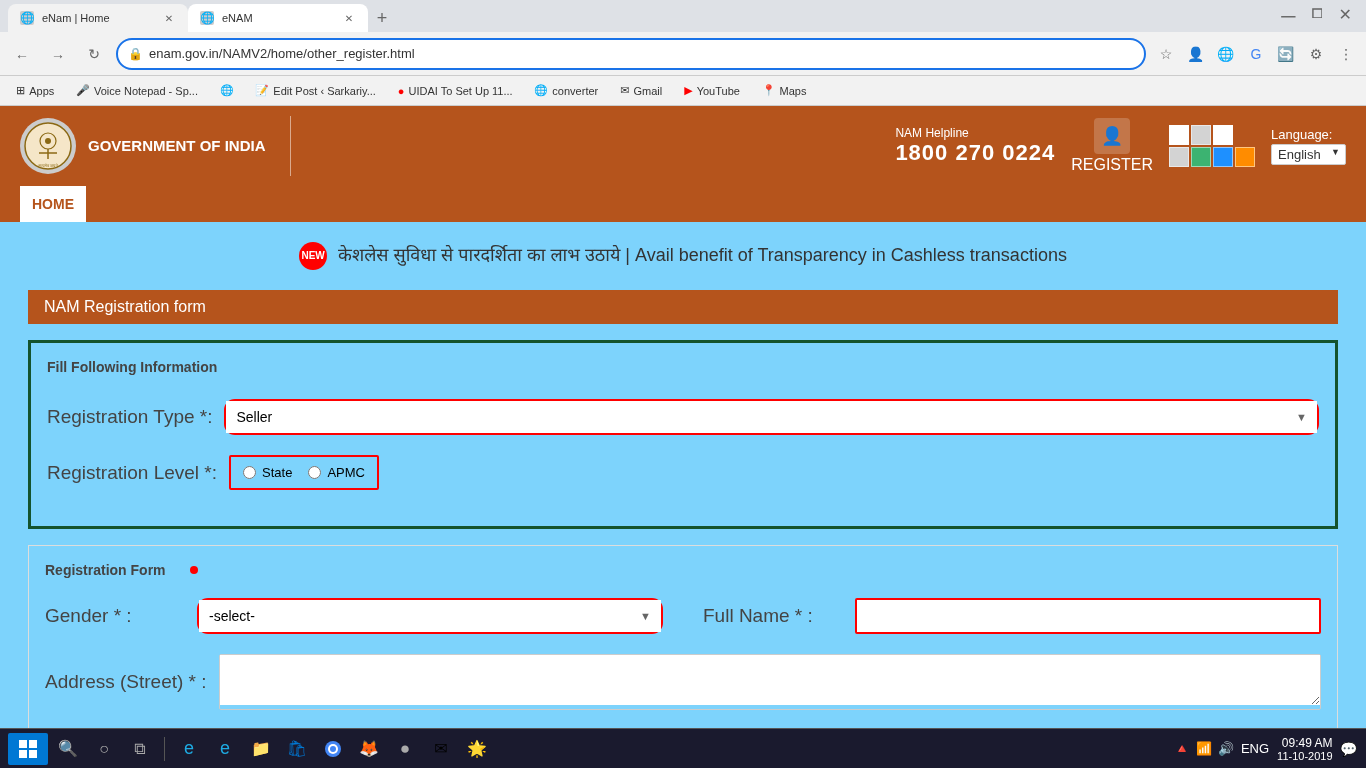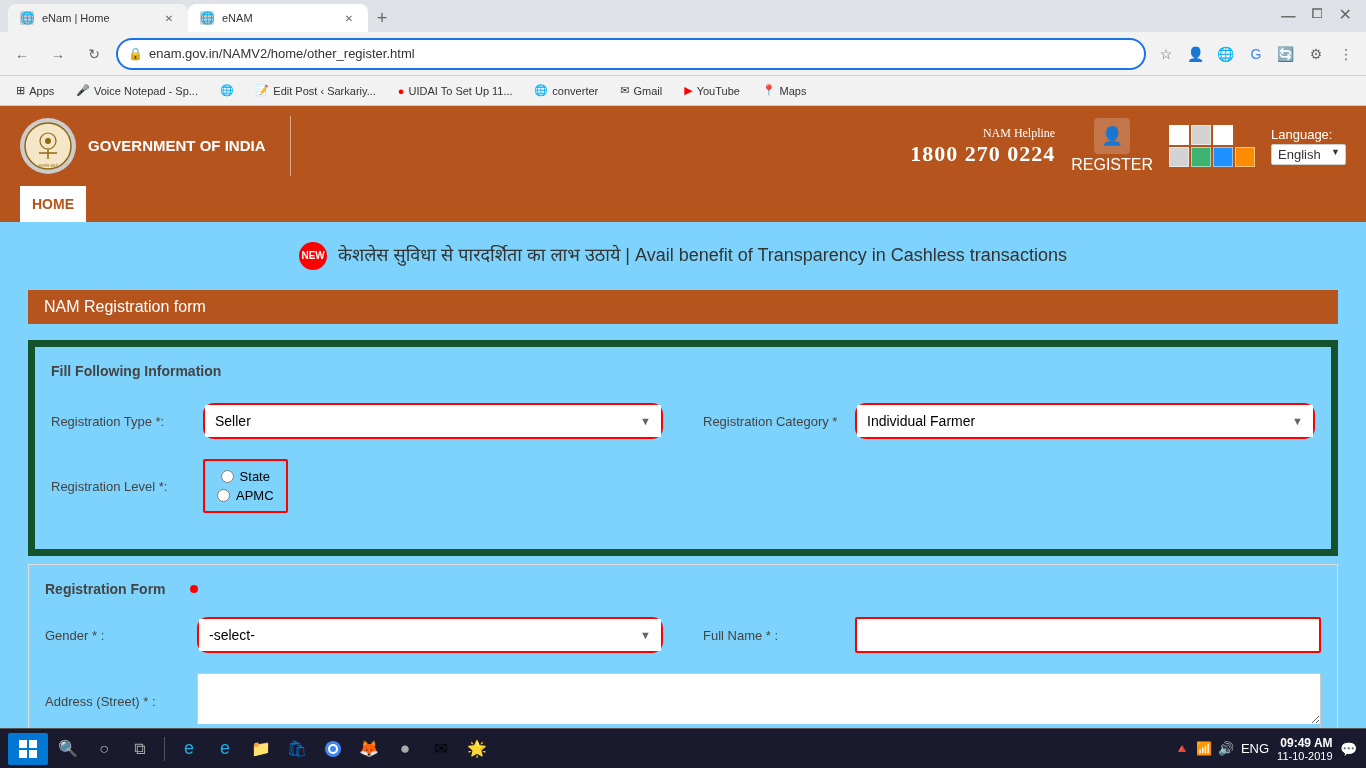--- a/index.html
+++ b/index.html
@@ -36,21 +36,21 @@
     
     .enam-header { background: #b5541c; color: white; padding: 10px 20px; display: flex; align-items: center; justify-content: space-between; }
     .header-left { display: flex; align-items: center; gap: 12px; }
     .gov-emblem { width: 56px; height: 56px; background: #ccc; border-radius: 50%; display: flex; align-items: center; justify-content: center; font-size: 8px; color: #666; overflow: hidden; }
     .gov-emblem svg { width: 50px; height: 50px; }
     .gov-text { display: flex; flex-direction: column; }
     .gov-name { font-size: 15px; font-weight: bold; line-height: 1.3; }
     .divider-v { width: 1px; background: rgba(255,255,255,0.5); height: 60px; margin: 0 12px; }
     .sfac-text { font-size: 12px; line-height: 1.6; }
     .header-right { display: flex; align-items: center; gap: 16px; }
-    .helpline { text-align: right; font-family: Liberation Serif, serif; }
+    .helpline { text-align: left; }
     .helpline-label { font-size: 12px; }
     .helpline-number { font-size: 22px; font-weight: bold; letter-spacing: 1px; }
     .register-btn { display: flex; flex-direction: column; align-items: center; gap: 2px; cursor: pointer; }
     .register-icon { width: 36px; height: 36px; background: rgba(255,255,255,0.2); border-radius: 4px; display: flex; align-items: center; justify-content: center; font-size: 18px; }
     .color-boxes { display: flex; flex-direction: column; gap: 2px; }
     .color-row { display: flex; gap: 2px; }
     .color-box { width: 20px; height: 20px; border: 1px solid rgba(255,255,255,0.5); cursor: pointer; }
     .lang-section { display: flex; flex-direction: column; align-items: flex-start; }
     .lang-label { font-size: 13px; margin-bottom: 2px; }
     .lang-select { background: #fff; color: #333; border: 1px solid #ccc; padding: 2px 20px 2px 6px; font-size: 13px; cursor: pointer; border-radius: 2px; appearance: none; -webkit-appearance: none; padding-right: 24px; }
@@ -62,54 +62,54 @@
     .nav-item { padding: 0 12px; display: flex; align-items: center; font-size: 14px; color: white; cursor: pointer; font-weight: bold; }
     .nav-item.active { background: white; color: #b5541c; }
 
     
     .main-content { padding: 20px 28px; background: #7dd3fc; }
     .banner-text { text-align: center; font-size: 18px; color: #333; margin-bottom: 20px; font-family: Arial, sans-serif; }
     .banner-new { display: inline-block; background: red; color: white; font-size: 10px; font-weight: bold; border-radius: 50%; width: 28px; height: 28px; line-height: 28px; text-align: center; margin-right: 6px; vertical-align: middle; }
 
     .section-header { background: #b5541c; color: white; padding: 8px 16px; font-size: 16px; font-weight: normal; margin-bottom: 16px; }
 
-    .form-section { border: 7px solid #14532d; padding: 16px; margin-bottom: 8px; }
+    .form-section { border: 3px solid #14532d; padding: 16px; margin-bottom: 16px; }
     .form-section-title { font-size: 14px; font-weight: bold; color: #444; margin-bottom: 16px; padding-bottom: 8px; }
 
     .form-row { display: flex; align-items: center; margin-bottom: 20px; gap: 40px; }
     .form-group { display: flex; align-items: center; gap: 12px; flex: 1; }
-    .form-label { font-size: 13px; color: #444; min-width: 140px; white-space: nowrap; }
+    .form-label { font-size: 19px; color: #444; min-width: 140px; white-space: nowrap; }
 
     .form-select-wrap { flex: 1; border: 2px solid red; border-radius: 11px; position: relative; }
     .form-select { width: 100%; padding: 8px 30px 8px 10px; font-size: 14px; border: none; outline: none; appearance: none; -webkit-appearance: none; background: white; cursor: pointer; }
     .form-select-wrap::after { content: "▼"; position: absolute; right: 10px; top: 50%; transform: translateY(-50%); font-size: 11px; color: #666; pointer-events: none; }
 
     .form-input-wrap { flex: 1; border: 2px solid red; border-radius: 2px; }
     .form-input { width: 100%; padding: 8px 10px; font-size: 14px; border: none; outline: none; }
 
-    .radio-group { display: flex; align-items: center; gap: 4px; border: 2px solid red; padding: 8px 12px; border-radius: 2px; flex-direction: column; }
+    .radio-group { display: flex; align-items: center; gap: 16px; border: 2px solid red; padding: 8px 12px; border-radius: 2px; }
     .radio-label { display: flex; align-items: center; gap: 6px; font-size: 13px; cursor: pointer; }
     .radio-label input[type="radio"] { cursor: pointer; }
 
     .form-section2 { border: 1px solid #ddd; padding: 16px; }
     .form-section2-title { font-size: 14px; font-weight: bold; color: #444; margin-bottom: 20px; display: flex; align-items: center; gap: 24px; }
     .red-dot { width: 8px; height: 8px; background: red; border-radius: 50%; display: inline-block; }
 
     .textarea-wrap { border: 1px solid #ccc; border-radius: 2px; flex: 1; }
     .form-textarea { width: 100%; padding: 8px 10px; font-size: 14px; border: none; outline: none; resize: vertical; min-height: 50px; }
 
     
     .taskbar { height: 40px; background: #1a1a2e; display: flex; align-items: center; padding: 0 8px; gap: 4px; border-top: 1px solid #555; }
     .taskbar-start { width: 40px; height: 32px; background: #0078d4; display: flex; align-items: center; justify-content: center; border-radius: 2px; cursor: pointer; }
     .taskbar-icon { width: 32px; height: 32px; display: flex; align-items: center; justify-content: center; border-radius: 4px; cursor: pointer; font-size: 16px; }
     .taskbar-divider { width: 1px; height: 24px; background: #555; margin: 0 4px; }
     .taskbar-right { margin-left: auto; display: flex; align-items: center; gap: 8px; color: white; font-size: 11px; }
     .system-icons { display: flex; align-items: center; gap: 6px; font-size: 13px; color: white; }
     .time-display { text-align: right; }
-    .time { font-size: 12px; font-weight: bold; }
+    .time { font-size: 12px; font-weight: normal; }
     .date { font-size: 11px; }
     .notification-icon { font-size: 14px; color: white; cursor: pointer; }
   </style>
 </head>
 <body>
 
 <div class="browser-frame">
 
   <div class="title-bar">
     <div class="title-bar-tabs">
@@ -268,32 +268,20 @@
         <div class="form-row">
           <div class="form-group">
             <label class="form-label">
               <span>Registration Type *:</span>
             </label>
             <div class="form-select-wrap">
               <select class="form-select">
                 <option>Seller</option>
                 <option>Buyer</option>
                 <option>Commission Agent</option>
-              </select>
-            </div>
-          </div>
-          <div class="form-group">
-            <label class="form-label">
-              <span>Registration Category *</span>
-            </label>
-            <div class="form-select-wrap">
-              <select class="form-select">
-                <option>Individual Farmer</option>
-                <option>FPO</option>
-                <option>Cooperative</option>
               </select>
             </div>
           </div>
         </div>
 
         <div class="form-row">
           <div class="form-group">
             <label class="form-label">
               <span>Registration Level *:</span>
             </label>

